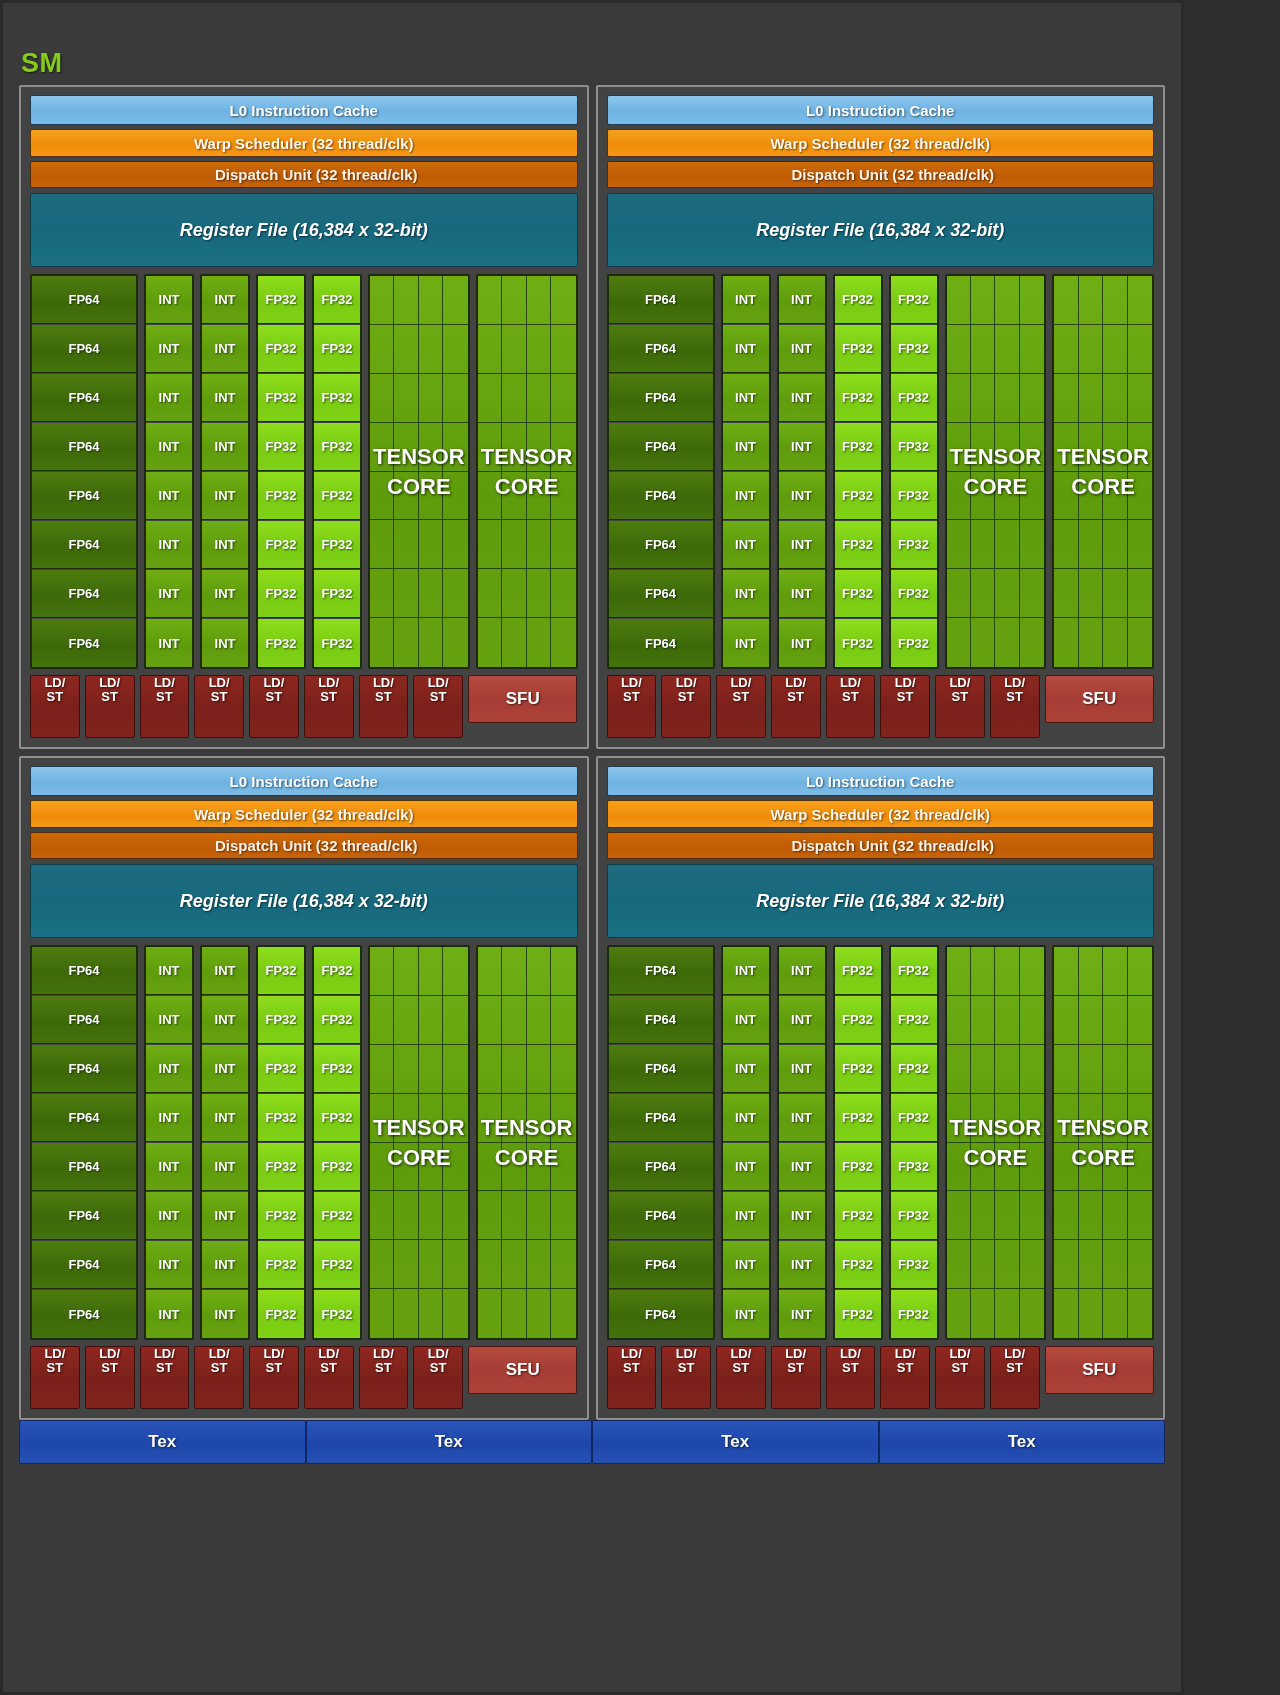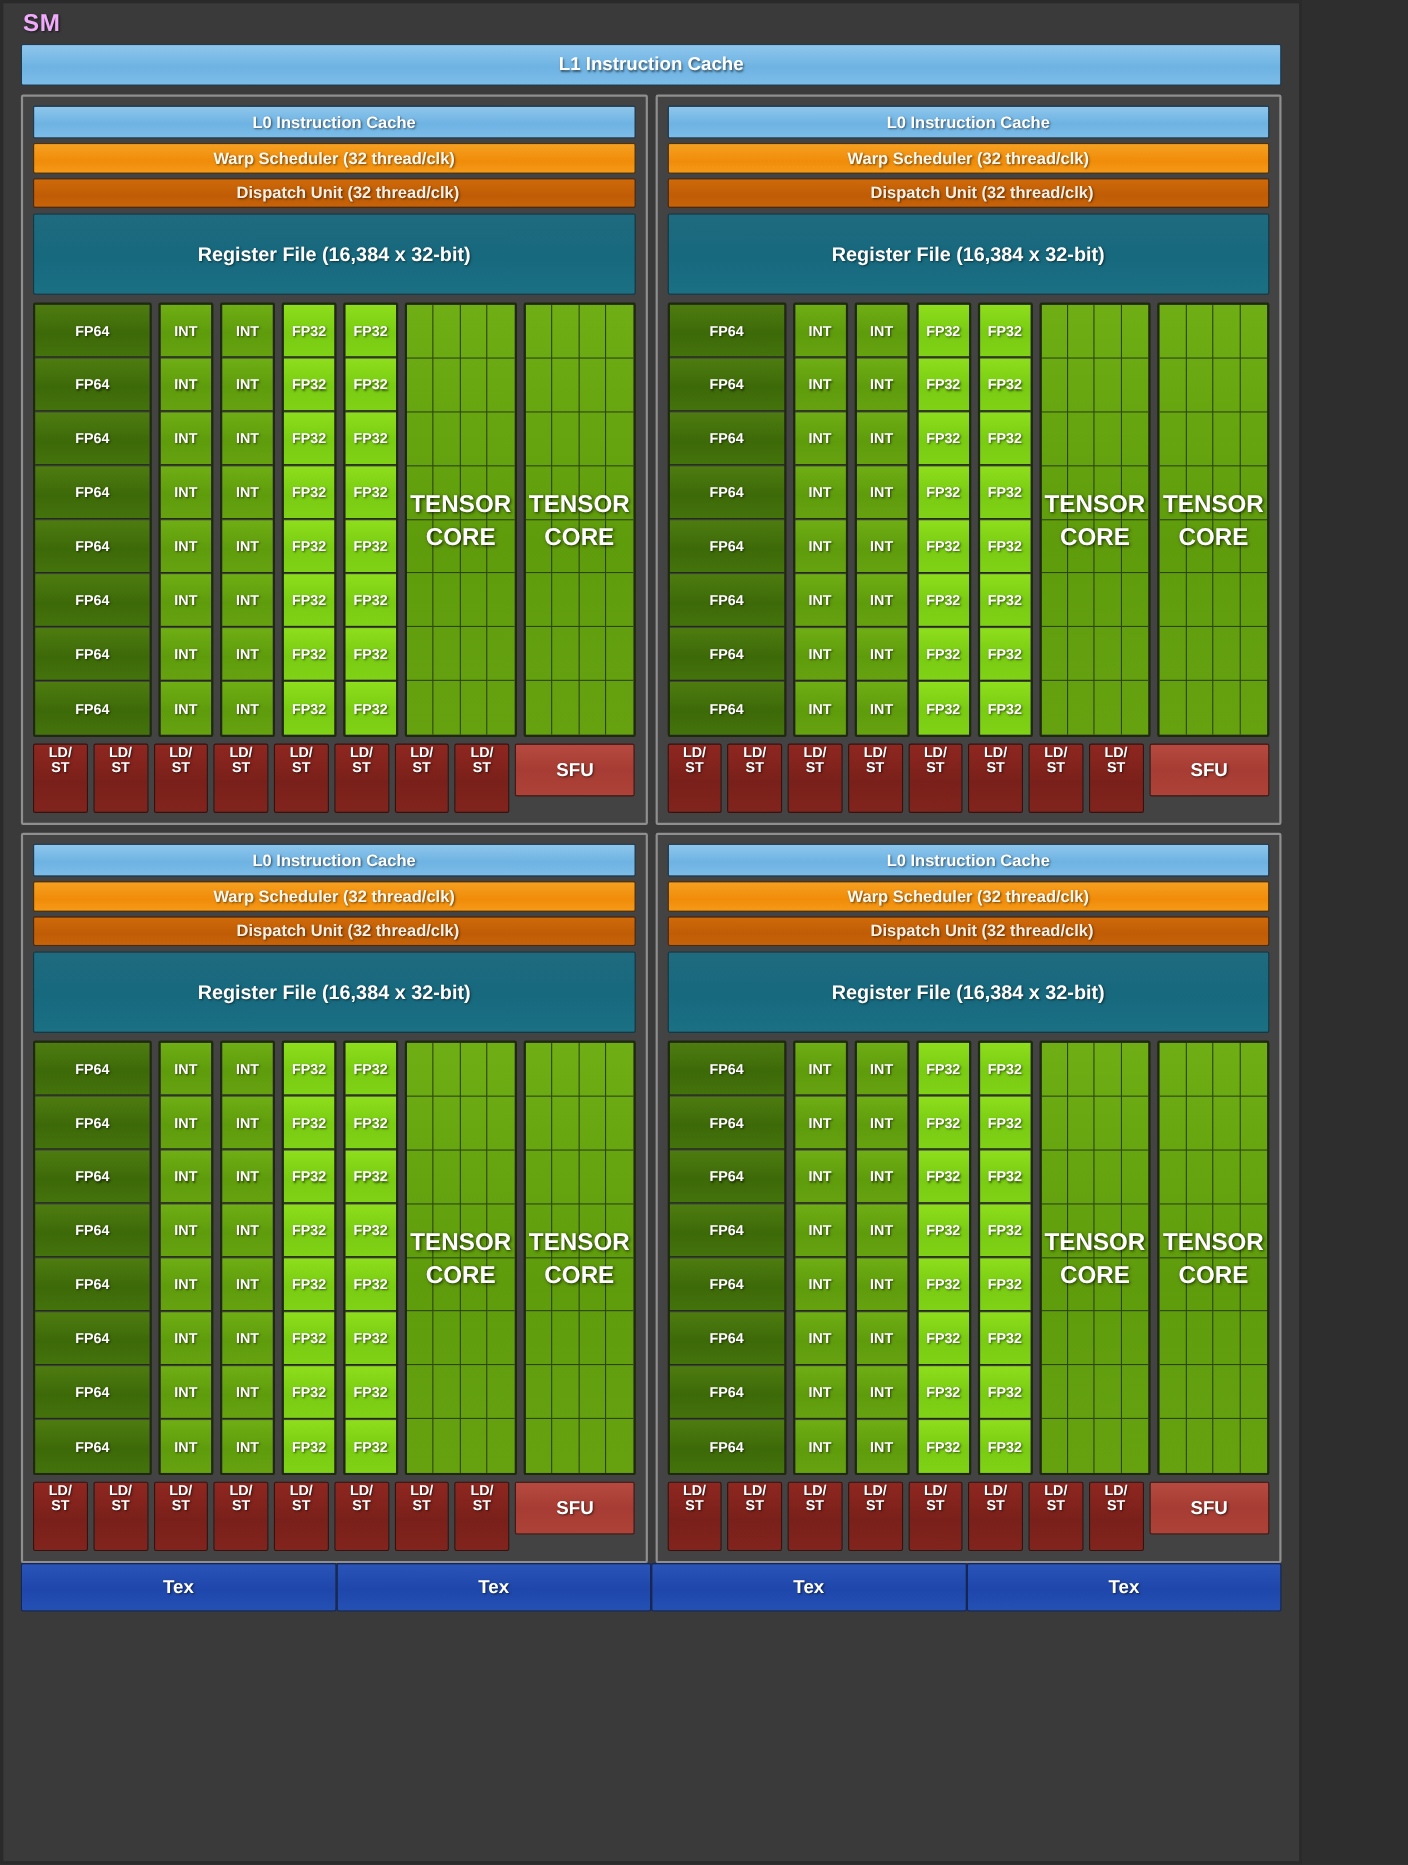--- a/index.html
+++ b/index.html
@@ -18,26 +18,27 @@
   #sm-chip {
     width: 1184px;
     min-height: 1695px;
     background: #3a3a3a;
     border: 3px solid #2a2a2a;
     padding: 0 10px 12px 10px;
     position: relative;
   }
 
   #sm-title {
-    color: #f0abfc;
-    font-size: 22px;
+    color: #84cc16;
+    font-size: 27px;
     font-weight: bold;
     padding: 5px 0 6px 8px;
     letter-spacing: 0.5px;
     text-shadow: 1px 1px 2px rgba(0,0,0,.6);
+    margin-top: 40px;
   }
 
   
   .bar {
     display: flex;
     align-items: center;
     justify-content: center;
     color: #fff;
     font-weight: bold;
     text-shadow: 1px 1px 2px rgba(0,0,0,.55);
@@ -90,20 +91,21 @@
     margin-bottom: 5px;
     color: #fdf0e2;
     padding-left: 25px;
   }
   .bar-regfile {
     height: 74px;
     font-size: 18px;
     background: linear-gradient(180deg,#1f6a7e 0%,#17697e 55%,#1b7084 100%);
     border: 1px solid #0d3b48;
     margin-bottom: 7px;
+    font-style: italic;
   }
 
   
   .core-area {
     display: flex;
     gap: 6px;
     align-items: stretch;
   }
 
   .col {
@@ -237,21 +239,20 @@
     text-shadow: 1px 1px 2px rgba(0,0,0,.6);
   }
 </style>
 </head>
 <body>
 
 <div id="sm-chip">
 
   <div id="sm-title">SM</div>
 
-  <div class="bar bar-l1icache">L1 Instruction Cache</div>
 
   <div id="partitions">
       <div class="partition">
         <div class="bar bar-l0icache">L0 Instruction Cache</div>
         <div class="bar bar-warp">Warp Scheduler (32 thread/clk)</div>
         <div class="bar bar-dispatch">Dispatch Unit (32 thread/clk)</div>
         <div class="bar bar-regfile">Register File (16,384 x 32-bit)</div>
         <div class="core-area">
           <div class="col col-fp64">
             <div class="cell cell-fp64">FP64</div>

